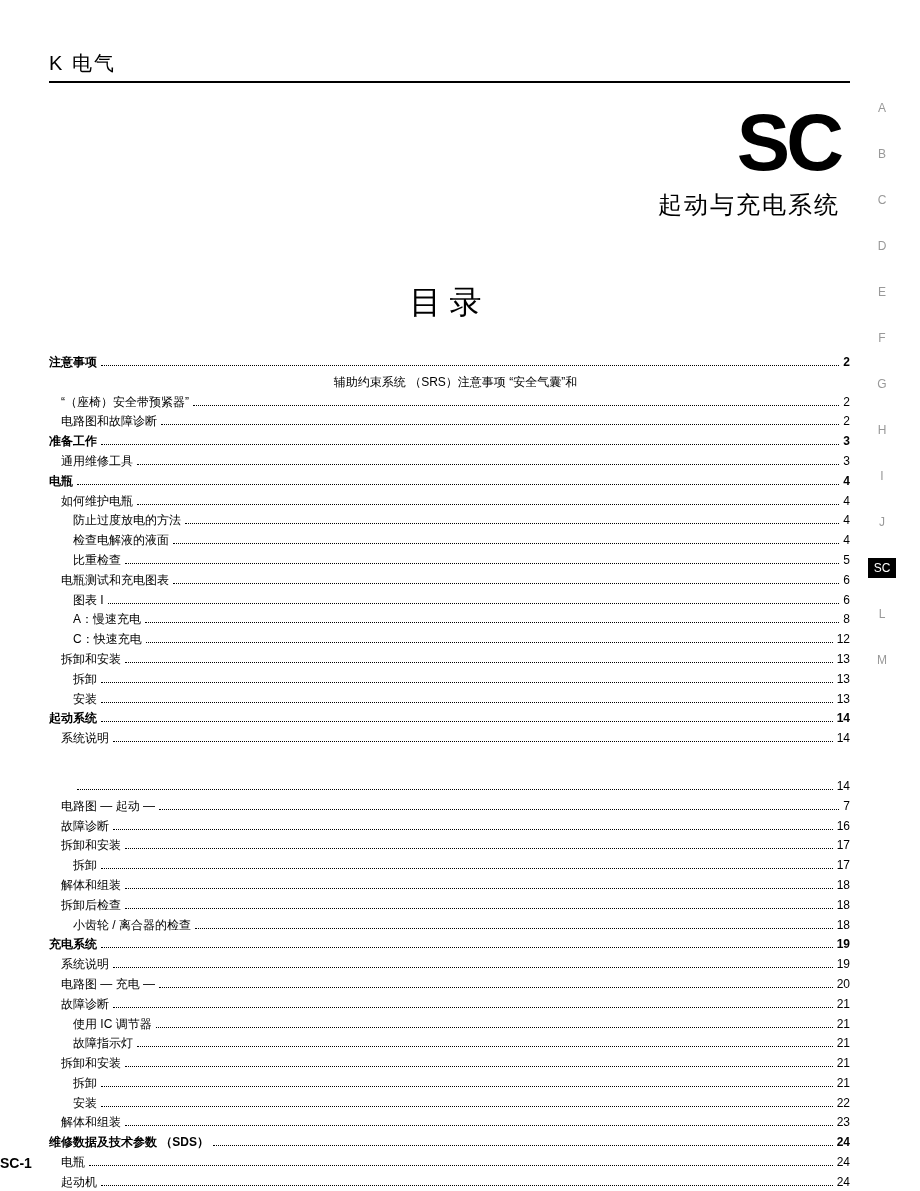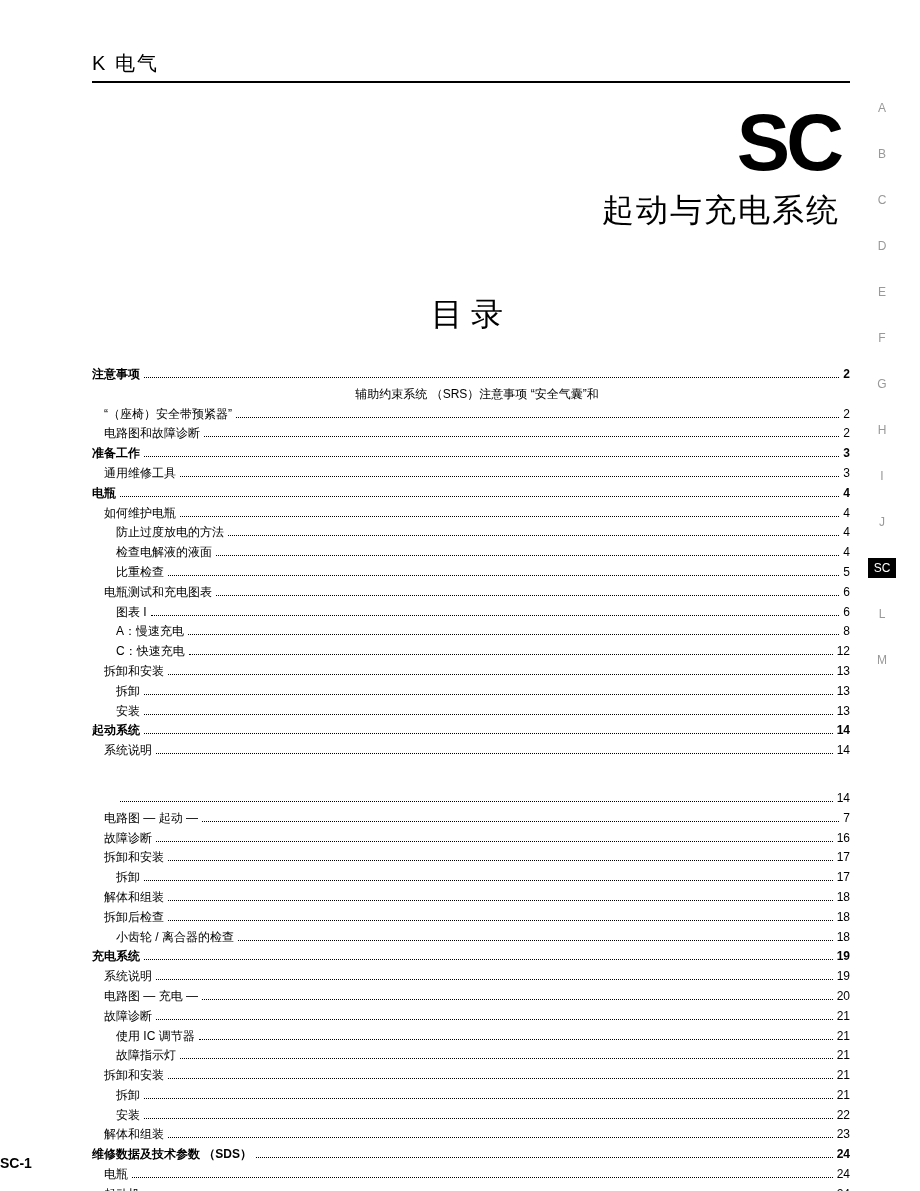--- a/index.html
+++ b/index.html
@@ -7,21 +7,21 @@
     padding: 0;
     background: #fff;
     font-family: "Helvetica Neue", Arial, "Microsoft YaHei", sans-serif;
     color: #000;
     width: 920px;
     height: 1191px;
     position: relative;
     box-sizing: border-box;
   }
   .page {
-    padding: 50px 70px 40px 92px;
+    padding: 50px 70px 40px 49px;
     box-sizing: border-box;
     height: 100%;
     position: relative;
   }
   .topline {
     font-size: 20px;
     letter-spacing: 2px;
     border-bottom: 2px solid #000;
     padding-bottom: 4px;
     margin-bottom: 20px;
@@ -31,21 +31,21 @@
     margin-right: 10px;
   }
   .sc-big {
     font-size: 80px;
     font-weight: 900;
     letter-spacing: -4px;
     line-height: 1;
     margin-bottom: 6px;
   }
   .subtitle {
-    font-size: 32px;
+    font-size: 24px;
     letter-spacing: 2px;
     margin-bottom: 60px;
   }
   .toc-title {
     text-align: center;
     font-size: 32px;
     letter-spacing: 8px;
     font-weight: 500;
     margin-bottom: 28px;
   }

